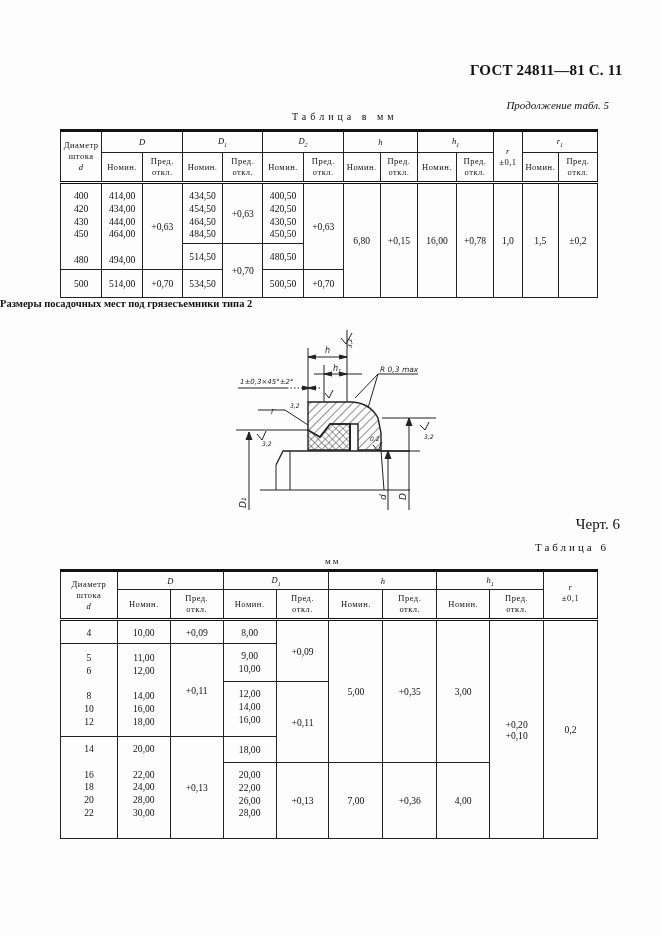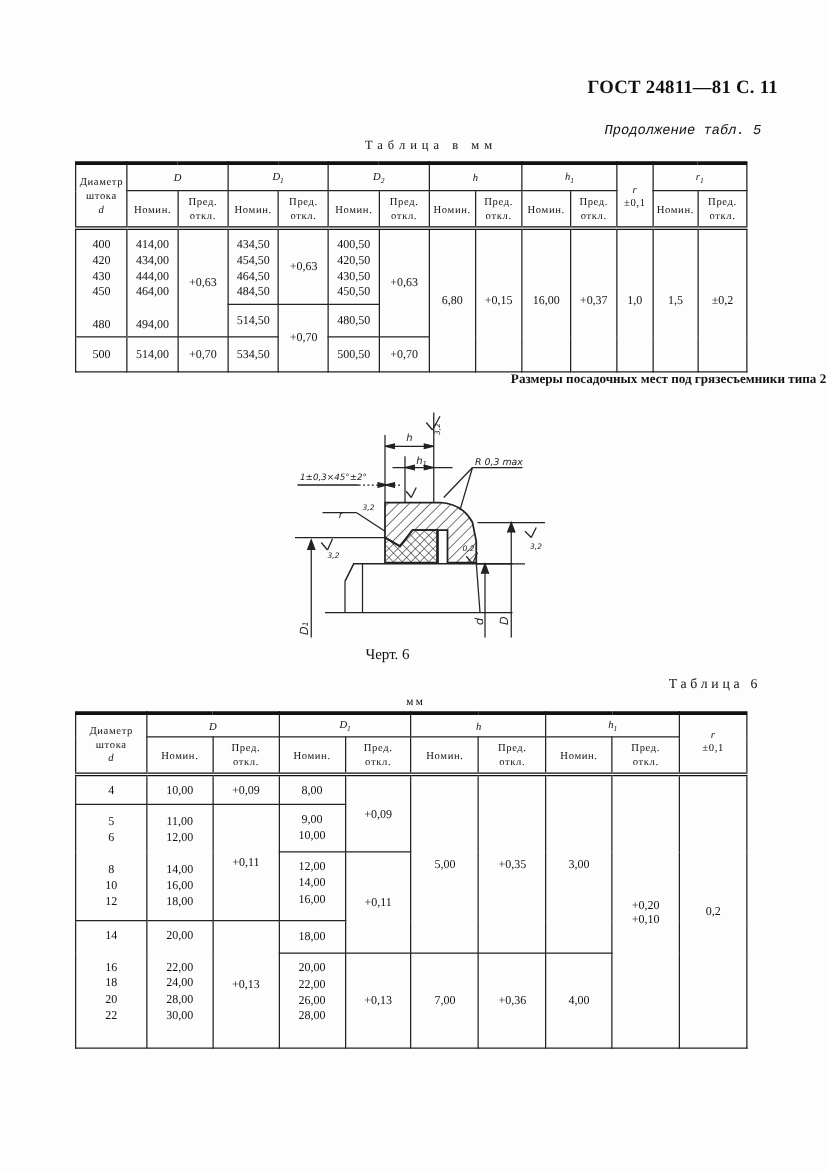--- a/index.html
+++ b/index.html
@@ -1,33 +1,33 @@
 <!DOCTYPE html>
 <html><head>
 <meta charset="utf-8">
 <style>
   html, body { margin:0; padding:0; background:#fdfdfd; }
   body { width:661px; height:936px; position:relative; overflow:hidden;
          font-family:"Liberation Serif","DejaVu Serif",serif; color:#111; }
   .abs { position:absolute; }
   .hdr { left:470px; top:62px; font-size:15px; font-weight:bold; letter-spacing:0.2px; }
-  .cont { right:52px; top:99px; font-size:11px; font-style:italic;font-family:Liberation Mono, monospace; }
+  .cont { right:52px; top:99px; font-size:11px; font-style:italic; }
   .units1 { left:292px; top:111px; font-size:10px; letter-spacing:4px; }
   table { border-collapse:collapse; position:absolute; font-size:9.6px; }
   td, th { border:1px solid #222; text-align:center; vertical-align:middle; padding:0; font-weight:normal; }
   .t1 { left:60px; top:129px; width:538px; }
   .t1 th { height:20px; font-size:8.5px; }
   .small { font-size:8px; letter-spacing:0.5px; line-height:11px; }
   .topline { border-top:3px solid #111; }
   .dbl { border-bottom:3px double #111; }
   td.vals { line-height:12.8px; vertical-align:top; padding-top:6px;margin-left:24px; }
   .it { font-style:italic; }
   .sub { font-size:6px; vertical-align:sub; }
-  .figtitle { left:0; width:661px; top:298px; text-align:right; font-size:10.5px; font-weight:bold; }
-  .figcap { left:0; width:620px; top:516px; text-align:center; font-size:12px; }
+  .figtitle { left:0; width:661px; top:298px; text-align:left; font-size:10.5px; font-weight:bold; }
+  .figcap { left:0; width:620px; top:516px; text-align:right; font-size:15px; }
   .tab6 { right:52px; top:541px; font-size:11px; letter-spacing:3px; }
   .units2 { left:325px; top:556px; font-size:9px; letter-spacing:2px; }
   .t2 { left:60px; top:569px; width:538px; }
   .t2 th { font-size:8.5px; }
 </style>
 </head>
 <body>
 
 <div class="abs hdr">ГОСТ 24811—81 С. 11</div>
 <div class="abs cont">Продолжение табл. 5</div>
@@ -91,21 +91,21 @@
       <span>434,50</span><br><span>454,50</span><br><span>464,50</span><br><span>484,50</span>
     </td>
     <td>+0,63</td>
     <td class="vals">
       <span>400,50</span><br><span>420,50</span><br><span>430,50</span><br><span>450,50</span>
     </td>
     <td rowspan="2">+0,63</td>
     <td rowspan="3">6,80</td>
     <td rowspan="3">+0,15</td>
     <td rowspan="3">16,00</td>
-    <td rowspan="3">+0,37</td>
+    <td rowspan="3">+0,78</td>
     <td rowspan="3">1,0</td>
     <td rowspan="3">1,5</td>
     <td rowspan="3">±0,2</td>
   </tr>
   <tr style="height:26px">
     <td>514,50</td>
     <td rowspan="2">+0,70</td>
     <td>480,50</td>
   </tr>
   <tr style="height:28px">

